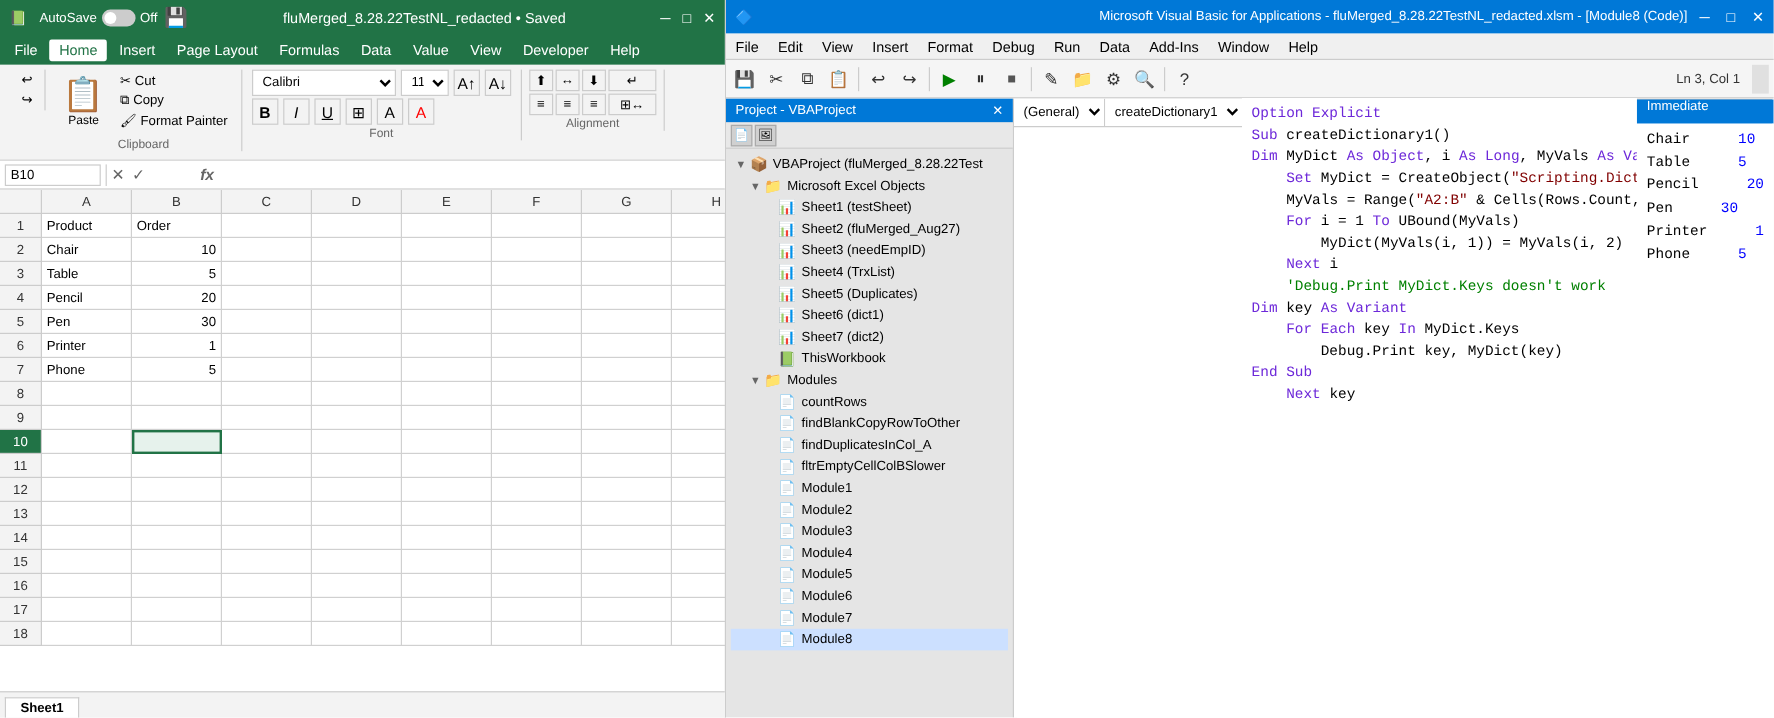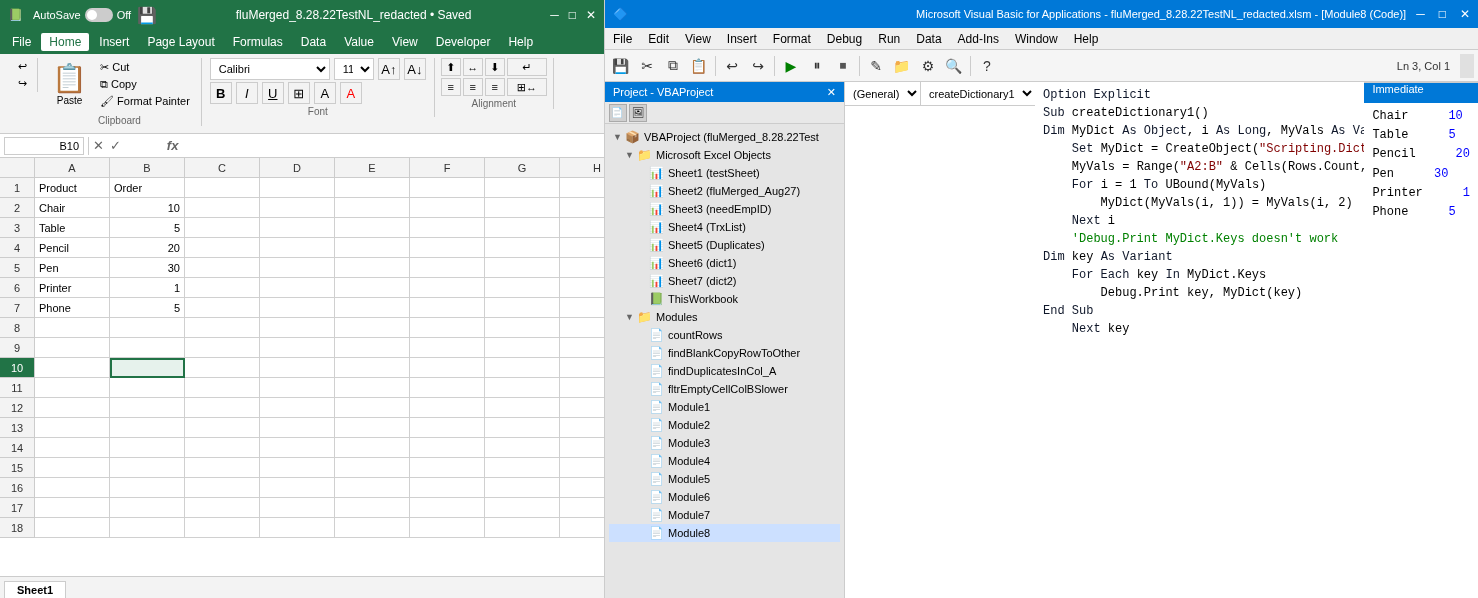--- a/index.html
+++ b/index.html
@@ -135,21 +135,21 @@
       padding: 0 4px;
       gap: 4px;
     }
 
     .name-box {
       width: 80px;
       border: 1px solid #ccc;
       height: 18px;
       font-size: 11px;
       padding: 0 4px;
-      text-align: right;
+      text-align: left;
     }
 
     .formula-divider {
       width: 1px;
       height: 18px;
       background: #ccc;
     }
 
     .formula-icons {
       display: flex;
@@ -433,21 +433,21 @@
       padding: 4px 8px;
       font-family: 'Courier New', monospace;
       font-size: 12px;
       line-height: 1.5;
     }
 
     .code-line {
       white-space: pre;
     }
 
-    .kw { color: #0f172a; }
+    .kw { color: #6d28d9; }
     .cm { color: #008000; }
     .nm { color: #000000; }
     .str { color: #800000; }
 
     
     .immediate-panel {
       height: 150px;
       border-top: 1px solid #ccc;
       display: flex;
       flex-direction: column;

